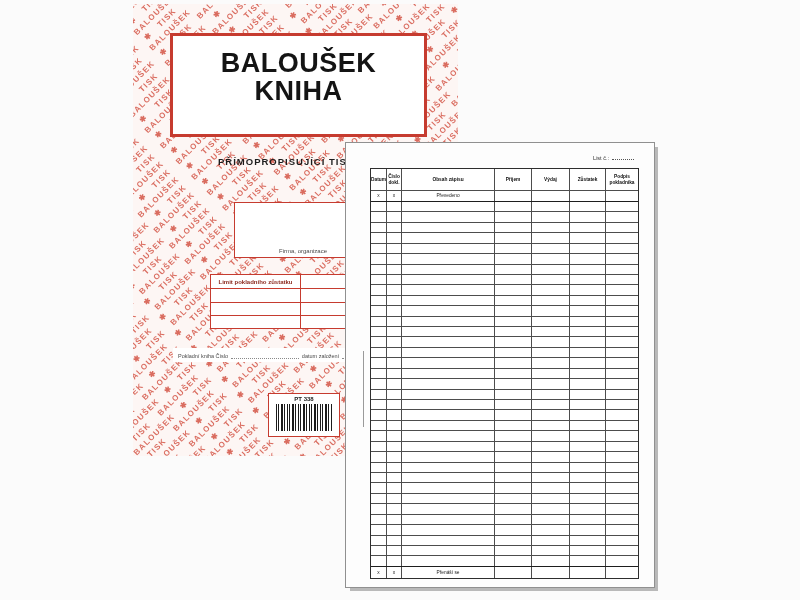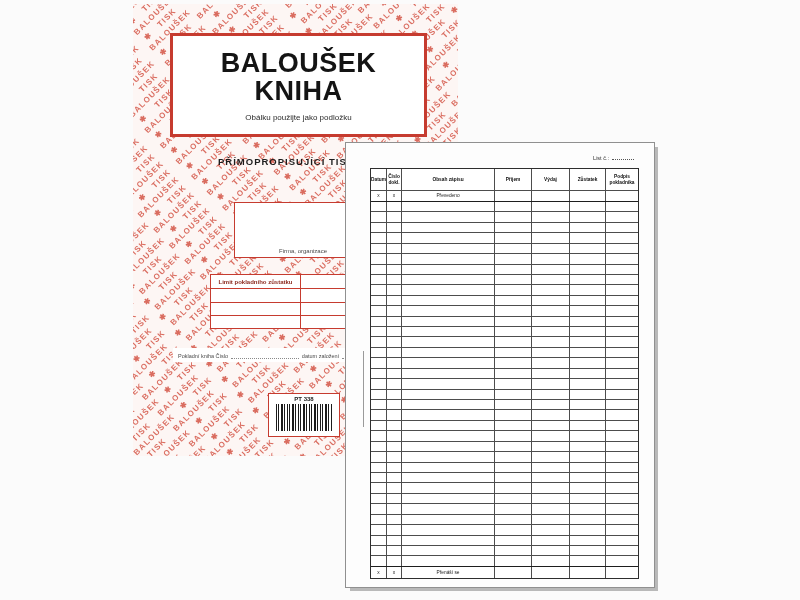--- a/index.html
+++ b/index.html
@@ -105,21 +105,20 @@
 </head>
 <body>
 
 <div class="stage">
 
   <div class="red-sheet">
     <div class="watermark" id="watermark">TISK BALOUŠEK ✱ TISK BALOUŠEK ✱ TISK BALOUŠEK ✱ TISK BALOUŠEK ✱ TISK BALOUŠEK ✱ TISK BALOUŠEK ✱ TISK BALOUŠEK ✱ TISK BALOUŠEK ✱ TISK BALOUŠEK ✱ TISK BALOUŠEK ✱ TISK BALOUŠEK ✱ TISK BALOUŠEK ✱ TISK BALOUŠEK ✱ TISK BALOUŠEK ✱ TISK BALOUŠEK ✱ TISK BALOUŠEK ✱ TISK BALOUŠEK ✱ TISK BALOUŠEK ✱ TISK BALOUŠEK ✱ TISK BALOUŠEK ✱ TISK BALOUŠEK ✱ TISK BALOUŠEK ✱ TISK BALOUŠEK ✱ TISK BALOUŠEK ✱ TISK BALOUŠEK ✱ TISK BALOUŠEK ✱ TISK BALOUŠEK ✱ TISK BALOUŠEK ✱ TISK BALOUŠEK ✱ TISK BALOUŠEK ✱ TISK BALOUŠEK ✱ TISK BALOUŠEK ✱ TISK BALOUŠEK ✱ TISK BALOUŠEK ✱ TISK BALOUŠEK ✱ TISK BALOUŠEK ✱ TISK BALOUŠEK ✱ TISK BALOUŠEK ✱ TISK BALOUŠEK ✱ TISK BALOUŠEK ✱ TISK BALOUŠEK ✱ TISK BALOUŠEK ✱ TISK BALOUŠEK ✱ TISK BALOUŠEK ✱ TISK BALOUŠEK ✱ TISK BALOUŠEK ✱ TISK BALOUŠEK ✱ TISK BALOUŠEK ✱ TISK BALOUŠEK ✱ TISK BALOUŠEK ✱ TISK BALOUŠEK ✱ TISK BALOUŠEK ✱ TISK BALOUŠEK ✱ TISK BALOUŠEK ✱ TISK BALOUŠEK ✱ TISK BALOUŠEK ✱ TISK BALOUŠEK ✱ TISK BALOUŠEK ✱ TISK BALOUŠEK ✱ TISK BALOUŠEK ✱ TISK BALOUŠEK ✱ TISK BALOUŠEK ✱ TISK BALOUŠEK ✱ TISK BALOUŠEK ✱ TISK BALOUŠEK ✱ TISK BALOUŠEK ✱ TISK BALOUŠEK ✱ TISK BALOUŠEK ✱ TISK BALOUŠEK ✱ TISK BALOUŠEK ✱ TISK BALOUŠEK ✱ TISK BALOUŠEK ✱ TISK BALOUŠEK ✱ TISK BALOUŠEK ✱ TISK BALOUŠEK ✱ TISK BALOUŠEK ✱ TISK BALOUŠEK ✱ TISK BALOUŠEK ✱ TISK BALOUŠEK ✱ TISK BALOUŠEK ✱ TISK BALOUŠEK ✱ TISK BALOUŠEK ✱ TISK BALOUŠEK ✱ TISK BALOUŠEK ✱ TISK BALOUŠEK ✱ TISK BALOUŠEK ✱ TISK BALOUŠEK ✱ TISK BALOUŠEK ✱ TISK BALOUŠEK ✱ TISK BALOUŠEK ✱ TISK BALOUŠEK ✱ TISK BALOUŠEK ✱ TISK BALOUŠEK ✱ TISK BALOUŠEK ✱ TISK BALOUŠEK ✱ TISK BALOUŠEK ✱ TISK BALOUŠEK ✱ TISK BALOUŠEK ✱ TISK BALOUŠEK ✱ TISK BALOUŠEK ✱ TISK BALOUŠEK ✱ TISK BALOUŠEK ✱ TISK BALOUŠEK ✱ TISK BALOUŠEK ✱ TISK BALOUŠEK ✱ TISK BALOUŠEK ✱ TISK BALOUŠEK ✱ TISK BALOUŠEK ✱ TISK BALOUŠEK ✱ TISK BALOUŠEK ✱ TISK BALOUŠEK ✱ TISK BALOUŠEK ✱ TISK BALOUŠEK ✱ TISK BALOUŠEK ✱ TISK BALOUŠEK ✱ TISK BALOUŠEK ✱ TISK BALOUŠEK ✱ TISK BALOUŠEK ✱ TISK BALOUŠEK ✱ TISK BALOUŠEK ✱ TISK BALOUŠEK ✱ TISK BALOUŠEK ✱ TISK BALOUŠEK ✱ TISK BALOUŠEK ✱ TISK BALOUŠEK ✱ TISK BALOUŠEK ✱ TISK BALOUŠEK ✱ TISK BALOUŠEK ✱ TISK BALOUŠEK ✱ TISK BALOUŠEK ✱ TISK BALOUŠEK ✱ TISK BALOUŠEK ✱ TISK BALOUŠEK ✱ TISK BALOUŠEK ✱ TISK BALOUŠEK ✱ TISK BALOUŠEK ✱ TISK BALOUŠEK ✱ TISK BALOUŠEK ✱ TISK BALOUŠEK ✱ TISK BALOUŠEK ✱ TISK BALOUŠEK ✱ TISK BALOUŠEK ✱ TISK BALOUŠEK ✱ TISK BALOUŠEK ✱ TISK BALOUŠEK ✱ TISK BALOUŠEK ✱ TISK BALOUŠEK ✱ TISK BALOUŠEK ✱ TISK BALOUŠEK ✱ TISK BALOUŠEK ✱ TISK BALOUŠEK ✱ TISK BALOUŠEK ✱ TISK BALOUŠEK ✱ TISK BALOUŠEK ✱ TISK BALOUŠEK ✱ TISK BALOUŠEK ✱ TISK BALOUŠEK ✱ TISK BALOUŠEK ✱ TISK BALOUŠEK ✱ TISK BALOUŠEK ✱ TISK BALOUŠEK ✱ TISK BALOUŠEK ✱ TISK BALOUŠEK ✱ TISK BALOUŠEK ✱ TISK BALOUŠEK ✱ TISK BALOUŠEK ✱ TISK BALOUŠEK ✱ TISK BALOUŠEK ✱ TISK BALOUŠEK ✱ TISK BALOUŠEK ✱ TISK BALOUŠEK ✱ TISK BALOUŠEK ✱ TISK BALOUŠEK ✱ TISK BALOUŠEK ✱ TISK BALOUŠEK ✱ TISK BALOUŠEK ✱ TISK BALOUŠEK ✱ TISK BALOUŠEK ✱ TISK BALOUŠEK ✱ TISK BALOUŠEK ✱ TISK BALOUŠEK ✱ TISK BALOUŠEK ✱ TISK BALOUŠEK ✱ TISK BALOUŠEK ✱ TISK BALOUŠEK ✱ TISK BALOUŠEK ✱ TISK BALOUŠEK ✱ TISK BALOUŠEK ✱ TISK BALOUŠEK ✱ TISK BALOUŠEK ✱ TISK BALOUŠEK ✱ TISK BALOUŠEK ✱ TISK BALOUŠEK ✱ TISK BALOUŠEK ✱ TISK BALOUŠEK ✱ TISK BALOUŠEK ✱ TISK BALOUŠEK ✱ TISK BALOUŠEK ✱ TISK BALOUŠEK ✱ TISK BALOUŠEK ✱ TISK BALOUŠEK ✱ TISK BALOUŠEK ✱ TISK BALOUŠEK ✱ TISK BALOUŠEK ✱ TISK BALOUŠEK ✱ TISK BALOUŠEK ✱ TISK BALOUŠEK ✱ TISK BALOUŠEK ✱ TISK BALOUŠEK ✱ TISK BALOUŠEK ✱ TISK BALOUŠEK ✱ TISK BALOUŠEK ✱ TISK BALOUŠEK ✱ TISK BALOUŠEK ✱ TISK BALOUŠEK ✱ TISK BALOUŠEK ✱ TISK BALOUŠEK ✱ TISK BALOUŠEK ✱ TISK BALOUŠEK ✱ TISK BALOUŠEK ✱ TISK BALOUŠEK ✱ TISK BALOUŠEK ✱ TISK BALOUŠEK ✱ TISK BALOUŠEK ✱ TISK BALOUŠEK ✱ TISK BALOUŠEK ✱ TISK BALOUŠEK ✱ TISK BALOUŠEK ✱ TISK BALOUŠEK ✱ TISK BALOUŠEK ✱ TISK BALOUŠEK ✱ TISK BALOUŠEK ✱ TISK BALOUŠEK ✱ TISK BALOUŠEK ✱ TISK BALOUŠEK ✱ TISK BALOUŠEK ✱ TISK BALOUŠEK ✱ TISK BALOUŠEK ✱ TISK BALOUŠEK ✱ TISK BALOUŠEK ✱ TISK BALOUŠEK ✱ TISK BALOUŠEK ✱ TISK BALOUŠEK ✱ TISK BALOUŠEK ✱ TISK BALOUŠEK ✱ TISK BALOUŠEK ✱ TISK BALOUŠEK ✱ TISK BALOUŠEK ✱ TISK BALOUŠEK ✱ TISK BALOUŠEK ✱ TISK BALOUŠEK ✱ TISK BALOUŠEK ✱ TISK BALOUŠEK ✱ TISK BALOUŠEK ✱ TISK BALOUŠEK ✱ TISK BALOUŠEK ✱ TISK BALOUŠEK ✱ TISK BALOUŠEK ✱ TISK BALOUŠEK ✱ TISK BALOUŠEK ✱ TISK BALOUŠEK ✱ TISK BALOUŠEK ✱ TISK BALOUŠEK ✱ TISK BALOUŠEK ✱ TISK BALOUŠEK ✱ TISK BALOUŠEK ✱ TISK BALOUŠEK ✱ TISK BALOUŠEK ✱ TISK BALOUŠEK ✱ TISK BALOUŠEK ✱ TISK BALOUŠEK ✱ TISK BALOUŠEK ✱ TISK BALOUŠEK ✱ TISK BALOUŠEK ✱ TISK BALOUŠEK ✱ TISK BALOUŠEK ✱ TISK BALOUŠEK ✱ TISK BALOUŠEK ✱ TISK BALOUŠEK ✱ TISK BALOUŠEK ✱ TISK BALOUŠEK ✱ TISK BALOUŠEK ✱ TISK BALOUŠEK ✱ TISK BALOUŠEK ✱ TISK BALOUŠEK ✱ TISK BALOUŠEK ✱ TISK BALOUŠEK ✱ TISK BALOUŠEK ✱ TISK BALOUŠEK ✱ TISK BALOUŠEK ✱ TISK BALOUŠEK ✱ TISK BALOUŠEK ✱ TISK BALOUŠEK ✱ TISK BALOUŠEK ✱ TISK BALOUŠEK ✱ TISK BALOUŠEK ✱ TISK BALOUŠEK ✱ TISK BALOUŠEK ✱ TISK BALOUŠEK ✱ TISK BALOUŠEK ✱ TISK BALOUŠEK ✱ TISK BALOUŠEK ✱ TISK BALOUŠEK ✱ TISK BALOUŠEK ✱ TISK BALOUŠEK ✱ TISK BALOUŠEK ✱ TISK BALOUŠEK ✱ TISK BALOUŠEK ✱ TISK BALOUŠEK ✱ TISK BALOUŠEK ✱ TISK BALOUŠEK ✱ TISK BALOUŠEK ✱ TISK BALOUŠEK ✱ TISK BALOUŠEK ✱ TISK BALOUŠEK ✱ TISK BALOUŠEK ✱ TISK BALOUŠEK ✱ TISK BALOUŠEK ✱ TISK BALOUŠEK ✱ TISK BALOUŠEK ✱ TISK BALOUŠEK ✱ TISK BALOUŠEK ✱ TISK BALOUŠEK ✱ TISK BALOUŠEK ✱ TISK BALOUŠEK ✱ TISK BALOUŠEK ✱ TISK BALOUŠEK ✱ TISK BALOUŠEK ✱ TISK BALOUŠEK ✱ TISK BALOUŠEK ✱ TISK BALOUŠEK ✱ TISK BALOUŠEK ✱ TISK BALOUŠEK ✱ TISK BALOUŠEK ✱ TISK BALOUŠEK ✱ TISK BALOUŠEK ✱ TISK BALOUŠEK ✱ TISK BALOUŠEK ✱ TISK BALOUŠEK ✱ TISK BALOUŠEK ✱ TISK BALOUŠEK ✱ TISK BALOUŠEK ✱ TISK BALOUŠEK ✱ TISK BALOUŠEK ✱ TISK BALOUŠEK ✱ TISK BALOUŠEK ✱ TISK BALOUŠEK ✱ TISK BALOUŠEK ✱ TISK BALOUŠEK ✱ TISK BALOUŠEK ✱ TISK BALOUŠEK ✱ TISK BALOUŠEK ✱ TISK BALOUŠEK ✱ TISK BALOUŠEK ✱ TISK BALOUŠEK ✱ TISK BALOUŠEK ✱ TISK BALOUŠEK ✱ TISK BALOUŠEK ✱ TISK BALOUŠEK ✱ TISK BALOUŠEK ✱ TISK BALOUŠEK ✱ TISK BALOUŠEK ✱ TISK BALOUŠEK ✱ TISK BALOUŠEK ✱ TISK BALOUŠEK ✱ TISK BALOUŠEK ✱ TISK BALOUŠEK ✱ TISK BALOUŠEK ✱ TISK BALOUŠEK ✱ TISK BALOUŠEK ✱ TISK BALOUŠEK ✱ TISK BALOUŠEK ✱ TISK BALOUŠEK ✱ TISK BALOUŠEK ✱ TISK BALOUŠEK ✱ TISK BALOUŠEK ✱ TISK BALOUŠEK ✱ TISK BALOUŠEK ✱ TISK BALOUŠEK ✱ TISK BALOUŠEK ✱ TISK BALOUŠEK ✱ TISK BALOUŠEK ✱ TISK BALOUŠEK ✱ TISK BALOUŠEK ✱ TISK BALOUŠEK ✱ TISK BALOUŠEK ✱ TISK BALOUŠEK ✱ TISK BALOUŠEK ✱ TISK BALOUŠEK ✱ TISK BALOUŠEK ✱ TISK BALOUŠEK ✱ TISK BALOUŠEK ✱ TISK BALOUŠEK ✱ TISK BALOUŠEK ✱ TISK BALOUŠEK ✱ TISK BALOUŠEK ✱ TISK BALOUŠEK ✱ TISK BALOUŠEK ✱ TISK BALOUŠEK ✱ TISK BALOUŠEK ✱ TISK BALOUŠEK ✱ TISK BALOUŠEK ✱ TISK BALOUŠEK ✱ TISK BALOUŠEK ✱ TISK BALOUŠEK ✱ TISK BALOUŠEK ✱ TISK BALOUŠEK ✱ TISK BALOUŠEK ✱ TISK BALOUŠEK ✱ TISK BALOUŠEK ✱ TISK BALOUŠEK ✱ TISK BALOUŠEK ✱ TISK BALOUŠEK ✱ TISK BALOUŠEK ✱ TISK BALOUŠEK ✱ TISK BALOUŠEK ✱ TISK BALOUŠEK ✱ TISK BALOUŠEK ✱ TISK BALOUŠEK ✱ TISK BALOUŠEK ✱ TISK BALOUŠEK ✱ TISK BALOUŠEK ✱ TISK BALOUŠEK ✱ TISK BALOUŠEK ✱ TISK BALOUŠEK ✱ TISK BALOUŠEK ✱ TISK BALOUŠEK ✱ TISK BALOUŠEK ✱ TISK BALOUŠEK ✱ TISK BALOUŠEK ✱ TISK BALOUŠEK ✱ TISK BALOUŠEK ✱ TISK BALOUŠEK ✱ TISK BALOUŠEK ✱ TISK BALOUŠEK ✱ TISK BALOUŠEK ✱ TISK BALOUŠEK ✱ TISK BALOUŠEK ✱ TISK BALOUŠEK ✱ TISK BALOUŠEK ✱ TISK BALOUŠEK ✱ TISK BALOUŠEK ✱ TISK BALOUŠEK ✱ TISK BALOUŠEK ✱ TISK BALOUŠEK ✱ TISK BALOUŠEK ✱ TISK BALOUŠEK ✱ TISK BALOUŠEK ✱ TISK BALOUŠEK ✱ TISK BALOUŠEK ✱ TISK BALOUŠEK ✱ TISK BALOUŠEK ✱ TISK BALOUŠEK ✱ TISK BALOUŠEK ✱ TISK BALOUŠEK ✱ TISK BALOUŠEK ✱ TISK BALOUŠEK ✱ TISK BALOUŠEK ✱ TISK BALOUŠEK ✱ TISK BALOUŠEK ✱ TISK BALOUŠEK ✱ TISK BALOUŠEK ✱ TISK BALOUŠEK ✱ TISK BALOUŠEK ✱ TISK BALOUŠEK ✱ TISK BALOUŠEK ✱ TISK BALOUŠEK ✱ TISK BALOUŠEK ✱ TISK BALOUŠEK ✱ TISK BALOUŠEK ✱ TISK BALOUŠEK ✱ TISK BALOUŠEK ✱ TISK BALOUŠEK ✱ TISK BALOUŠEK ✱ TISK BALOUŠEK ✱ TISK BALOUŠEK ✱ TISK BALOUŠEK ✱ TISK BALOUŠEK ✱ TISK BALOUŠEK ✱ TISK BALOUŠEK ✱ TISK BALOUŠEK ✱ TISK BALOUŠEK ✱ TISK BALOUŠEK ✱ TISK BALOUŠEK ✱ TISK BALOUŠEK ✱ TISK BALOUŠEK ✱ TISK BALOUŠEK ✱ TISK BALOUŠEK ✱ TISK BALOUŠEK ✱ TISK BALOUŠEK ✱ TISK BALOUŠEK ✱ TISK BALOUŠEK ✱ TISK BALOUŠEK ✱ TISK BALOUŠEK ✱ TISK BALOUŠEK ✱ TISK BALOUŠEK ✱ TISK BALOUŠEK ✱ TISK BALOUŠEK ✱ TISK BALOUŠEK ✱ TISK BALOUŠEK ✱ TISK BALOUŠEK ✱ TISK BALOUŠEK ✱ TISK BALOUŠEK ✱ TISK BALOUŠEK ✱ TISK BALOUŠEK ✱ TISK BALOUŠEK ✱ TISK BALOUŠEK ✱ TISK BALOUŠEK ✱ TISK BALOUŠEK ✱ TISK BALOUŠEK ✱ TISK BALOUŠEK ✱ TISK BALOUŠEK ✱ TISK BALOUŠEK ✱ TISK BALOUŠEK ✱ TISK BALOUŠEK ✱ TISK BALOUŠEK ✱ TISK BALOUŠEK ✱ TISK BALOUŠEK ✱ TISK BALOUŠEK ✱ TISK BALOUŠEK ✱ TISK BALOUŠEK ✱ TISK BALOUŠEK ✱ TISK BALOUŠEK ✱ TISK BALOUŠEK ✱ TISK BALOUŠEK ✱ TISK BALOUŠEK ✱ TISK BALOUŠEK ✱ TISK BALOUŠEK ✱ TISK BALOUŠEK ✱ TISK BALOUŠEK ✱ TISK BALOUŠEK ✱ TISK BALOUŠEK ✱ TISK BALOUŠEK ✱ TISK BALOUŠEK ✱ TISK BALOUŠEK ✱ TISK BALOUŠEK ✱ TISK BALOUŠEK ✱ TISK BALOUŠEK ✱ TISK BALOUŠEK ✱ TISK BALOUŠEK ✱ TISK BALOUŠEK ✱ TISK BALOUŠEK ✱ TISK BALOUŠEK ✱ TISK BALOUŠEK ✱ TISK BALOUŠEK ✱ TISK BALOUŠEK ✱ TISK BALOUŠEK ✱ TISK BALOUŠEK ✱ TISK BALOUŠEK ✱ TISK BALOUŠEK ✱ TISK BALOUŠEK ✱ TISK BALOUŠEK ✱ TISK BALOUŠEK ✱ TISK BALOUŠEK ✱ TISK BALOUŠEK ✱ TISK BALOUŠEK ✱ TISK BALOUŠEK ✱ TISK BALOUŠEK ✱ TISK BALOUŠEK ✱ TISK BALOUŠEK ✱ TISK BALOUŠEK ✱ TISK BALOUŠEK ✱ TISK BALOUŠEK ✱ TISK BALOUŠEK ✱ TISK BALOUŠEK ✱ TISK BALOUŠEK ✱ TISK BALOUŠEK ✱ TISK BALOUŠEK ✱ TISK BALOUŠEK ✱ TISK BALOUŠEK ✱ TISK BALOUŠEK ✱ TISK BALOUŠEK ✱ TISK BALOUŠEK ✱ TISK BALOUŠEK ✱ TISK BALOUŠEK ✱ TISK BALOUŠEK ✱ TISK BALOUŠEK ✱ TISK BALOUŠEK ✱ TISK BALOUŠEK ✱ TISK BALOUŠEK ✱ TISK BALOUŠEK ✱ TISK BALOUŠEK ✱ TISK BALOUŠEK ✱ TISK BALOUŠEK ✱ TISK BALOUŠEK ✱ TISK BALOUŠEK ✱ TISK BALOUŠEK ✱ TISK BALOUŠEK ✱ TISK BALOUŠEK ✱ TISK BALOUŠEK ✱ TISK BALOUŠEK ✱ TISK BALOUŠEK ✱ TISK BALOUŠEK ✱ TISK BALOUŠEK ✱ TISK BALOUŠEK ✱ TISK BALOUŠEK ✱ TISK BALOUŠEK ✱ TISK BALOUŠEK ✱ TISK BALOUŠEK ✱ TISK BALOUŠEK ✱ TISK BALOUŠEK ✱ TISK BALOUŠEK ✱ TISK BALOUŠEK ✱ TISK BALOUŠEK ✱ TISK BALOUŠEK ✱ TISK BALOUŠEK ✱ TISK BALOUŠEK ✱ TISK BALOUŠEK ✱ TISK BALOUŠEK ✱ TISK BALOUŠEK ✱ TISK BALOUŠEK ✱ TISK BALOUŠEK ✱ TISK BALOUŠEK ✱ TISK BALOUŠEK ✱ TISK BALOUŠEK ✱ TISK BALOUŠEK ✱ TISK BALOUŠEK ✱ TISK BALOUŠEK ✱ TISK BALOUŠEK ✱ TISK BALOUŠEK ✱ TISK BALOUŠEK ✱ TISK BALOUŠEK ✱ TISK BALOUŠEK ✱ TISK BALOUŠEK ✱ TISK BALOUŠEK ✱ TISK BALOUŠEK ✱ TISK BALOUŠEK ✱ TISK BALOUŠEK ✱ TISK BALOUŠEK ✱ TISK BALOUŠEK ✱ TISK BALOUŠEK ✱ TISK BALOUŠEK ✱ TISK BALOUŠEK ✱ TISK BALOUŠEK ✱ TISK BALOUŠEK ✱ TISK BALOUŠEK ✱ TISK BALOUŠEK ✱ TISK BALOUŠEK ✱ TISK BALOUŠEK ✱ TISK BALOUŠEK ✱ TISK BALOUŠEK ✱ TISK BALOUŠEK ✱ TISK BALOUŠEK ✱ TISK BALOUŠEK ✱ TISK BALOUŠEK ✱ TISK BALOUŠEK ✱ TISK BALOUŠEK ✱ TISK BALOUŠEK ✱ TISK BALOUŠEK ✱ TISK BALOUŠEK ✱ TISK BALOUŠEK ✱ TISK BALOUŠEK ✱ TISK BALOUŠEK ✱ TISK BALOUŠEK ✱ TISK BALOUŠEK ✱ TISK BALOUŠEK ✱ TISK BALOUŠEK ✱ TISK BALOUŠEK ✱ TISK BALOUŠEK ✱ TISK BALOUŠEK ✱ TISK BALOUŠEK ✱ TISK BALOUŠEK ✱ TISK BALOUŠEK ✱ TISK BALOUŠEK ✱ TISK BALOUŠEK ✱ TISK BALOUŠEK ✱ TISK BALOUŠEK ✱ TISK BALOUŠEK ✱ TISK BALOUŠEK ✱ TISK BALOUŠEK ✱ TISK BALOUŠEK ✱ TISK BALOUŠEK ✱ TISK BALOUŠEK ✱ TISK BALOUŠEK ✱ TISK BALOUŠEK ✱ TISK BALOUŠEK ✱ TISK BALOUŠEK ✱ TISK BALOUŠEK ✱ TISK BALOUŠEK ✱ TISK BALOUŠEK ✱ TISK BALOUŠEK ✱ TISK BALOUŠEK ✱ TISK BALOUŠEK ✱ TISK BALOUŠEK ✱ TISK BALOUŠEK ✱ TISK BALOUŠEK ✱ TISK BALOUŠEK ✱ TISK BALOUŠEK ✱ TISK BALOUŠEK ✱ TISK BALOUŠEK ✱ TISK BALOUŠEK ✱ TISK BALOUŠEK ✱ TISK BALOUŠEK ✱ TISK BALOUŠEK ✱ TISK BALOUŠEK ✱ TISK BALOUŠEK ✱ TISK BALOUŠEK ✱ TISK BALOUŠEK ✱ TISK BALOUŠEK ✱ TISK BALOUŠEK ✱ </div>
 
     <div class="title-box">
       <div class="title1">BALOUŠEK KNIHA</div>
-      <div class="title-note">Obálku použijte jako podložku</div>
     </div>
 
     <div class="propis">PŘÍMOPROPISUJÍCÍ TISKOPIS</div>
 
     <div class="firma-box">
       <span class="firma-label">Firma, organizace</span>
     </div>
 
     <div class="limit-table">
       <div class="lt-head">

